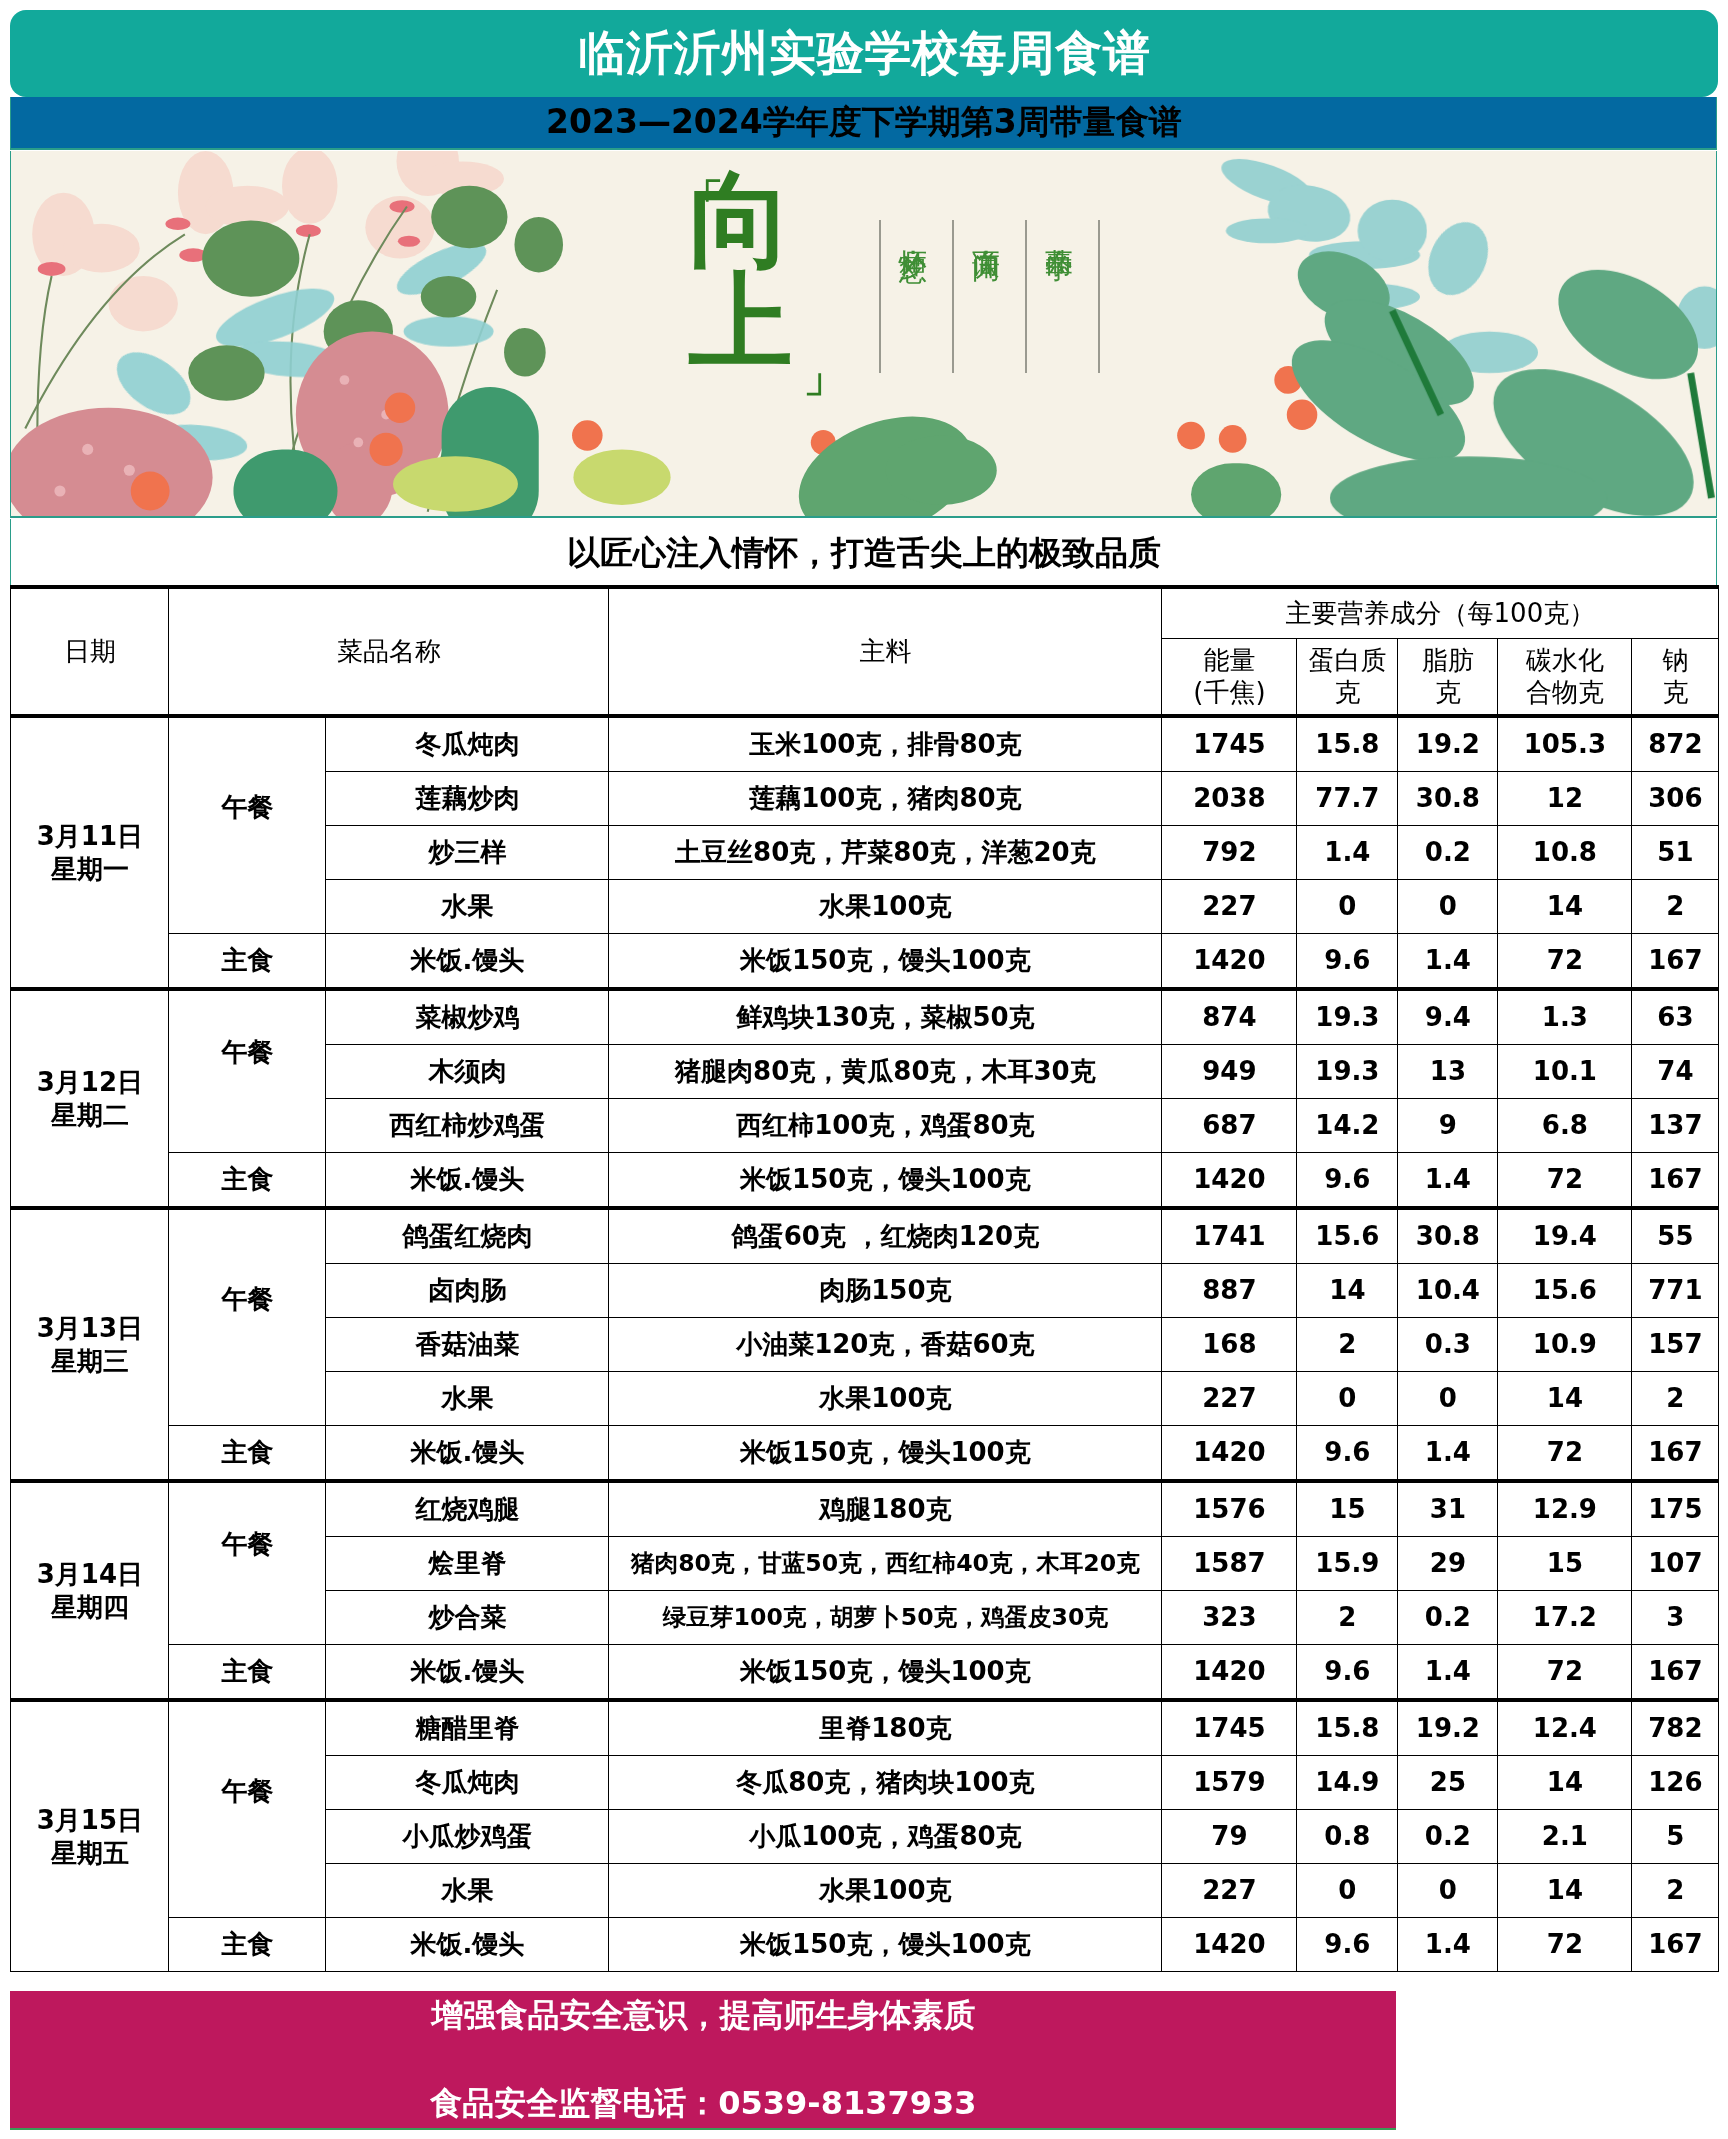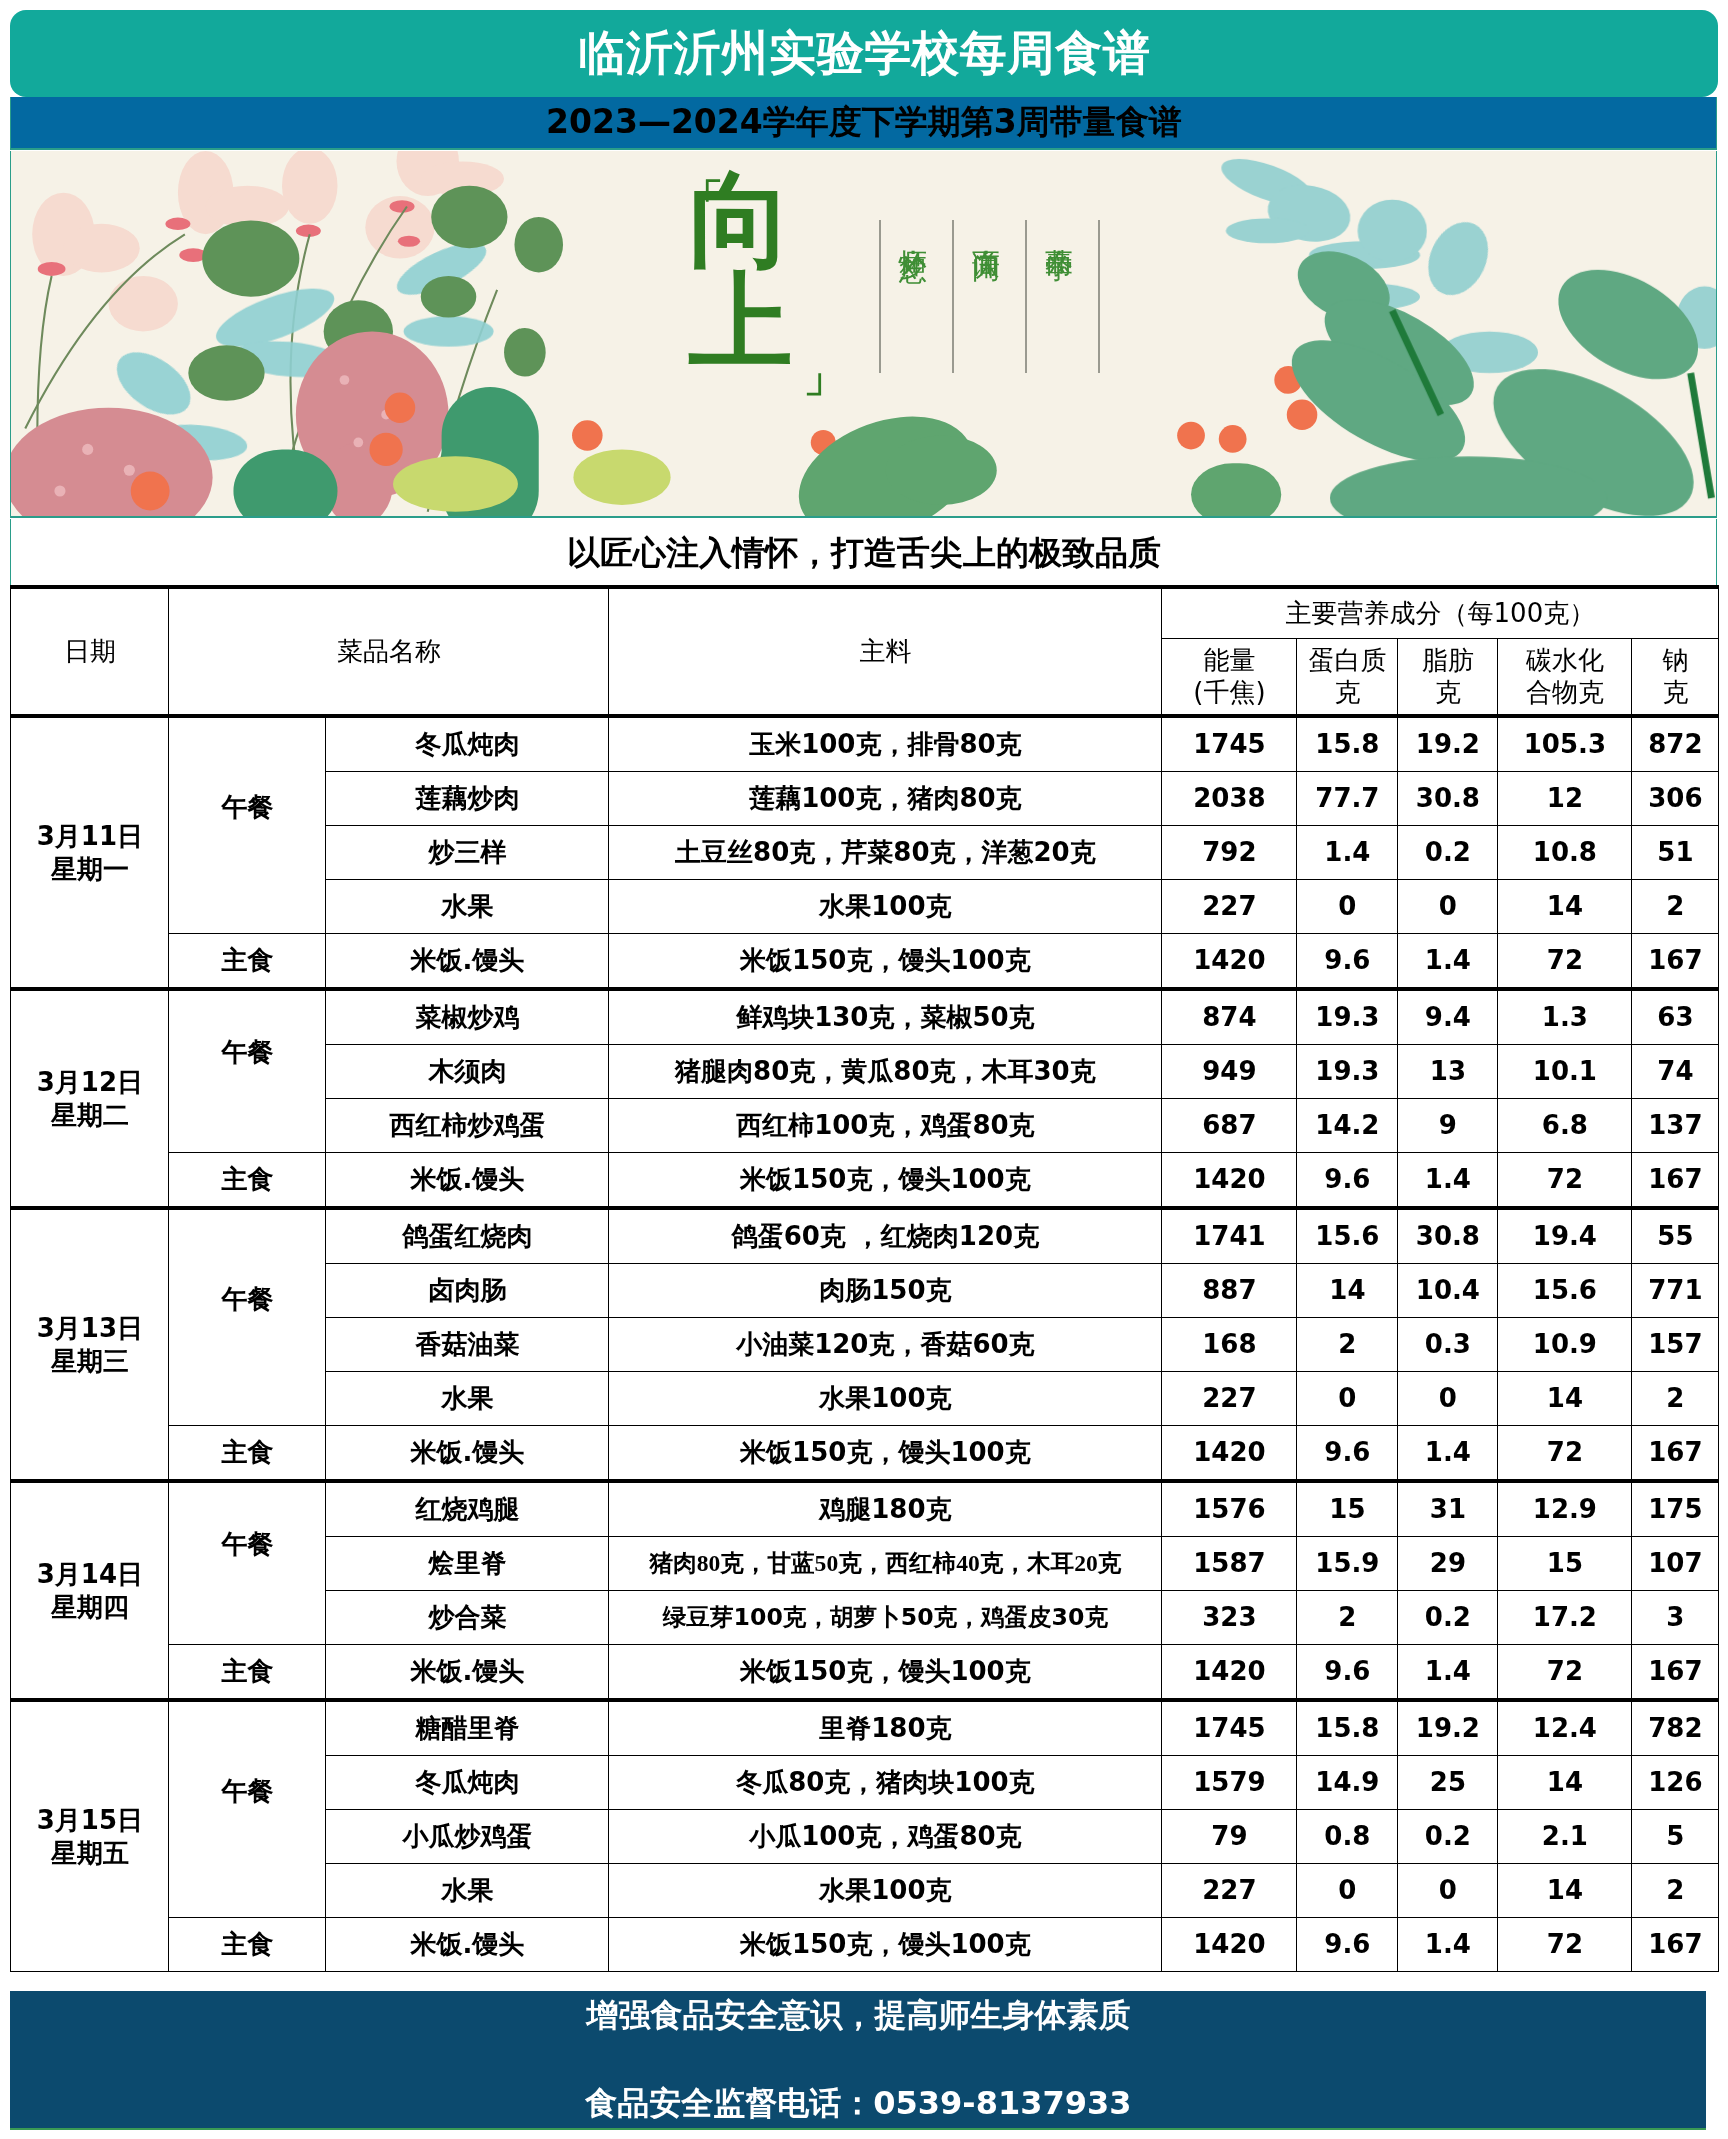--- a/index.html
+++ b/index.html
@@ -22,22 +22,22 @@
             font-size:33px; font-weight:bold; background:#fff; }
   table.menu { position:absolute; left:10.4px; top:585px; width:1708px; border-collapse:collapse;
                table-layout:fixed; }
   table.menu td, table.menu th { border:1.4px solid #000; text-align:center; vertical-align:middle;
                font-size:26px; font-weight:bold; padding:0; line-height:1.25; }
   table.menu tr.data td { height:53px; }
   table.menu thead th { font-weight:normal; }
   table.menu tbody tr.day-start td { border-top:4.2px solid #000; }
   table.menu thead tr:first-child th { border-top:4.2px solid #000; }
   .hdr-unit { display:block; }
-  .footer { position:absolute; left:10.4px; top:1991px; width:1696px; height:137px;
-            background:#0c4a6e; color:#fff; border-bottom:2.8px solid #3a9a55; }
+  .footer { position:absolute; left:10.4px; top:1991px; width:1386px; height:137px;
+            background:#be185d; color:#fff; border-bottom:2.8px solid #3a9a55; }
   .footer .f1 { position:absolute; left:0; width:100%; top:0; height:49px; display:flex; align-items:center; justify-content:center;
                 font-size:32px; font-weight:bold; }
   .footer .f2 { position:absolute; left:0; width:100%; top:90px; height:46px; display:flex; align-items:center; justify-content:center;
                 font-size:32px; font-weight:bold; }
   .vtext { position:absolute; writing-mode:vertical-rl; font-family:"DejaVu Serif","Liberation Serif",serif;
            color:#3F8E35; font-size:28px; line-height:1; letter-spacing:2.8px; }
   .vline { position:absolute; width:1.4px; background:#9a9a90; }
 </style>
 </head>
 <body>
@@ -376,21 +376,21 @@
         <td>红烧鸡腿</td>
         <td>鸡腿180克</td>
         <td>1576</td>
         <td>15</td>
         <td>31</td>
         <td>12.9</td>
         <td>175</td>
       </tr>
       <tr class="data">
         <td>烩里脊</td>
-        <td style="font-size: 23.6px; font-family: Liberation Serif, serif;">猪肉80克，甘蓝50克，西红柿40克，木耳20克</td>
+        <td style="font-size: 23.6px;">猪肉80克，甘蓝50克，西红柿40克，木耳20克</td>
         <td>1587</td>
         <td>15.9</td>
         <td>29</td>
         <td>15</td>
         <td>107</td>
       </tr>
       <tr class="data">
         <td>炒合菜</td>
         <td style="font-size: 23.6px;">绿豆芽100克，胡萝卜50克，鸡蛋皮30克</td>
         <td>323</td>

